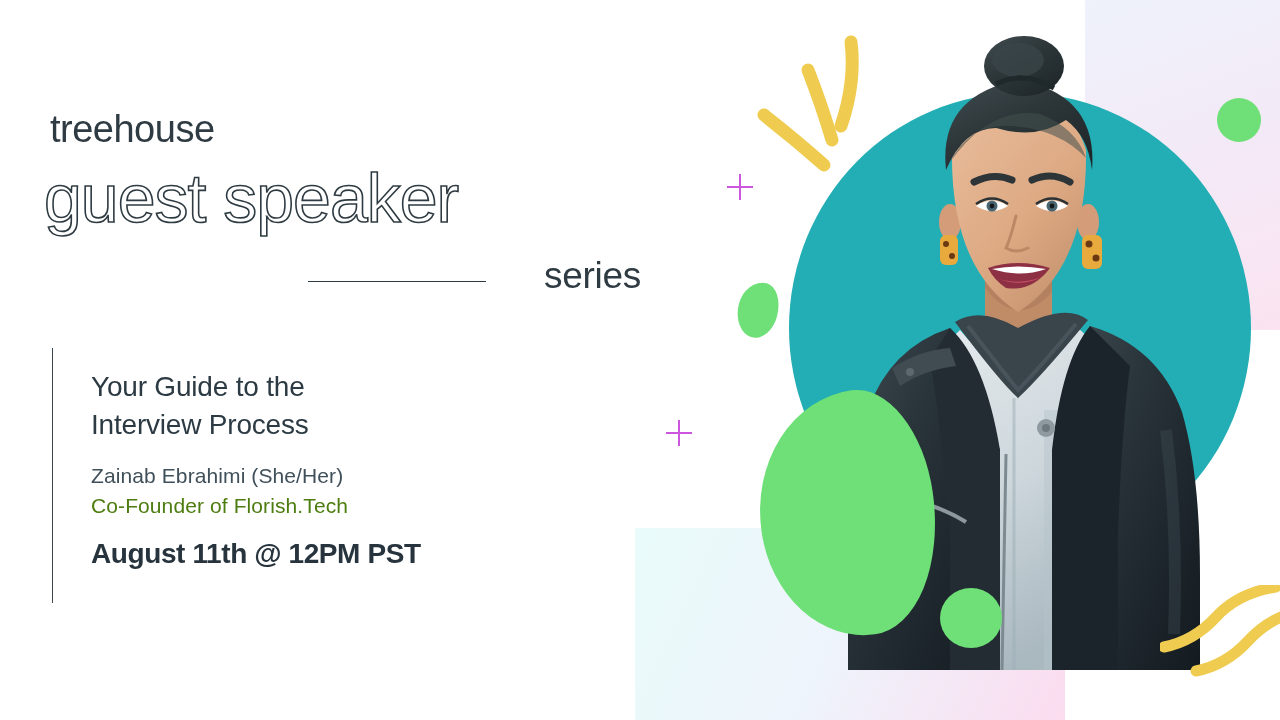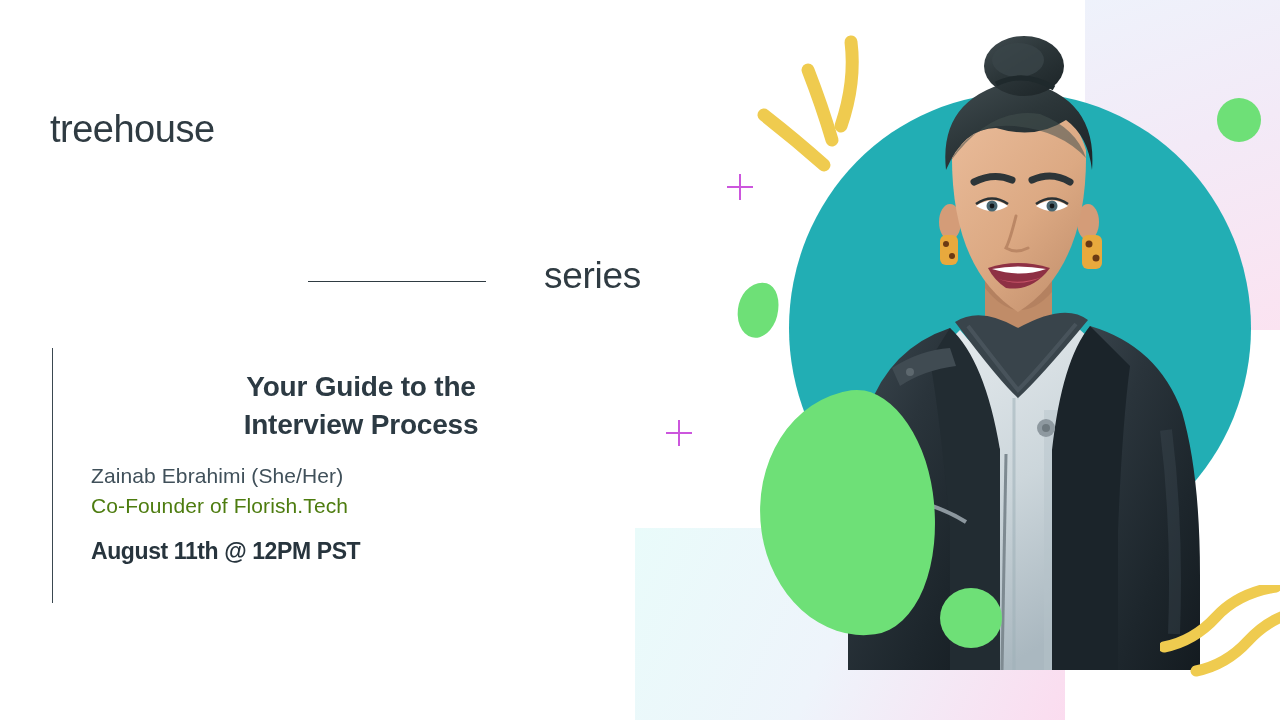--- a/index.html
+++ b/index.html
@@ -93,33 +93,33 @@
   }
 
   #info-rule {
     position:absolute; left:52px; top:348px; width:1.4px; height:255px;
     background:#3a4750;
   }
 
   #info-block { position:absolute; left:91px; top:368px; width:540px; }
 
   #talk-title {
-    font-size:28px; font-weight:700; color:#2c3a43;
-    line-height:1.37; letter-spacing:-0.2px; white-space:pre-line;text-align:center;
+    font-size:28px; font-weight:400; color:#2c3a43;
+    line-height:1.37; letter-spacing:-0.2px; white-space:pre-line;
   }
   #speaker-name {
     margin-top:16px;
     font-size:21px; font-weight:400; color:#40505a; line-height:1.45; letter-spacing:0.1px;
   }
   #speaker-role {
     font-size:21px; font-weight:400; color:#4d7c0f; line-height:1.45; letter-spacing:0.1px;
   }
   #event-datetime {
     margin-top:17px;
-    font-size:23px; font-weight:600; color:#27343d; letter-spacing:-0.4px; line-height:1.1;
+    font-size:28px; font-weight:600; color:#27343d; letter-spacing:-0.4px; line-height:1.1;
   }
 </style>
 </head>
 <body>
 
 <div id="stage">
 
   <div class="panel" id="panel-top-right"></div>
   <div class="panel" id="panel-bottom"></div>
 
@@ -258,20 +258,25 @@
     <span class="h"></span>
       <span class="v"></span>
   </div>
   <div class="plus" id="plus-mid">
     <span class="h"></span>
       <span class="v"></span>
   </div>
 
   <div id="brand-wordmark">treehouse</div>
 
+  <div id="series-title-line">
+    <svg viewBox="0 0 600 80">
+      <text id="series-title-outline" x="0" y="62">guest speaker</text>
+    </svg>
+  </div>
 
   <div id="series-divider"></div>
   <div id="series-label">series</div>
 
   <div id="info-rule"></div>
   <div id="info-block">
     <div id="talk-title">Your Guide to the
 Interview Process</div>
     <div id="speaker-name">Zainab Ebrahimi (She/Her)</div>
     <div id="speaker-role">Co-Founder of Florish.Tech</div>

